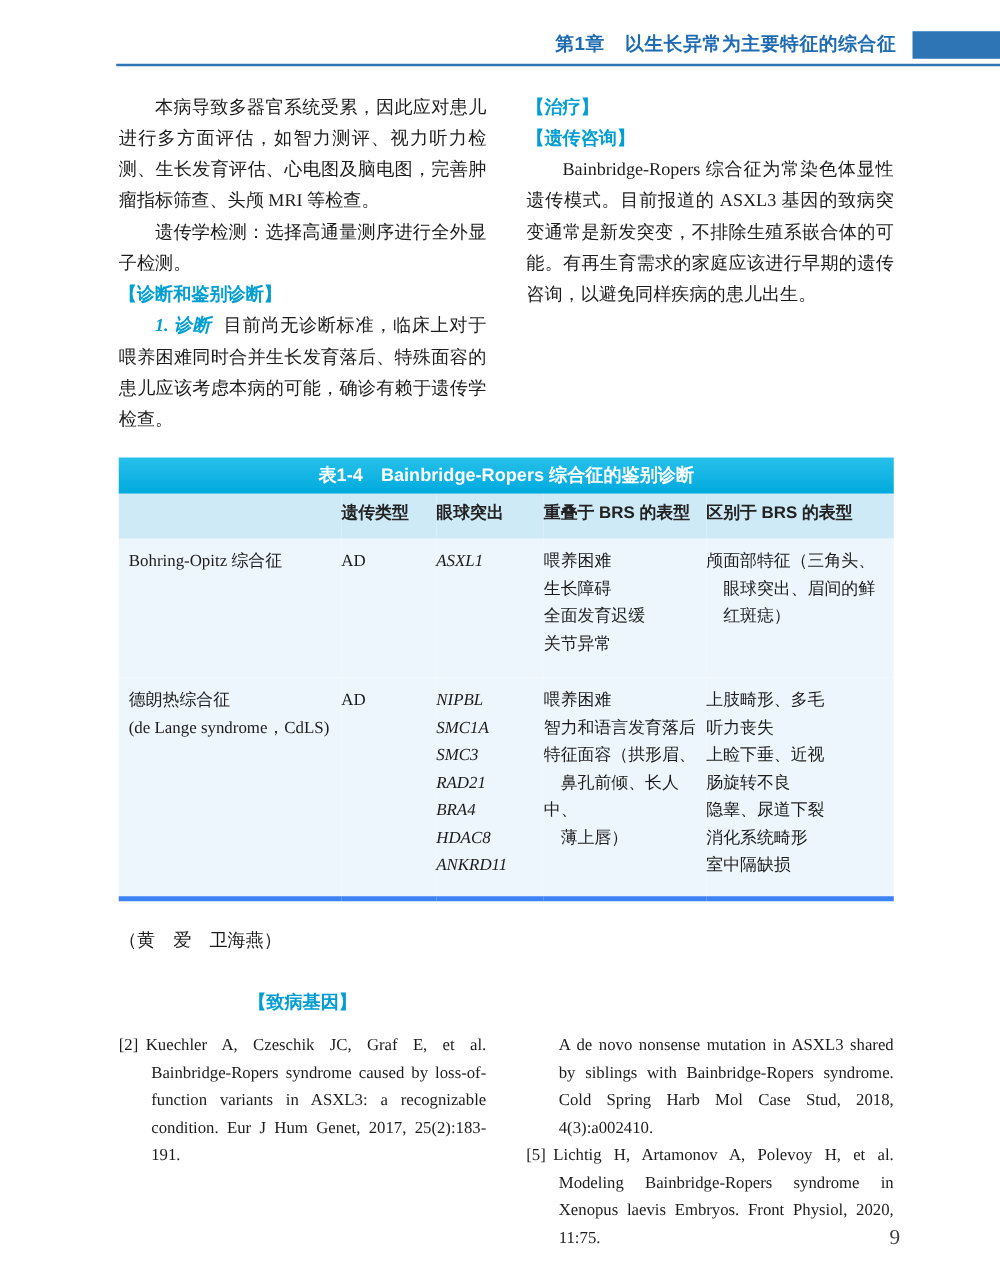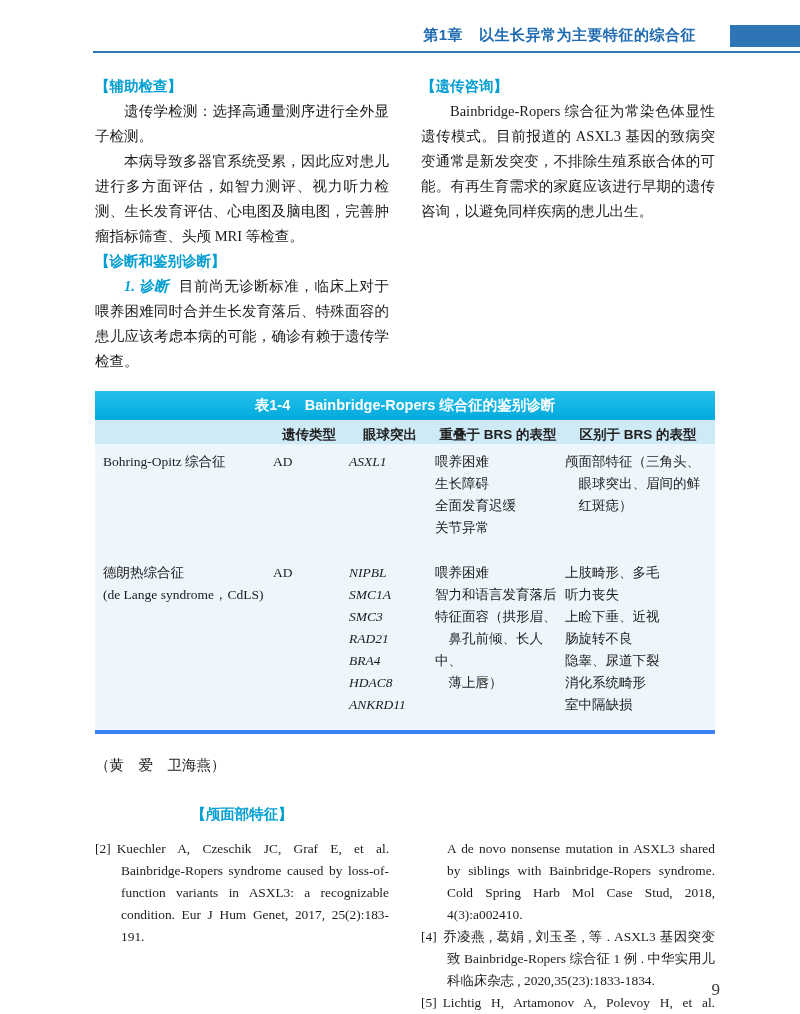--- a/index.html
+++ b/index.html
@@ -5,21 +5,21 @@
   * { margin:0; padding:0; box-sizing:border-box; }
   html,body { background:#ffffff; }
   body {
     width:800px; height:1014px; position:relative; overflow:hidden;
     font-family:"Liberation Serif","DejaVu Serif",serif;
     color:#1c1c1c;
   }
   
   .page-header { position:relative; height:56px; }
   .chapter-line {
-    position:absolute; right:104px; top:26px;
+    position:absolute; right:83px; top:26px;
     color:#1e6bb2; font-family:"Liberation Sans","DejaVu Sans",sans-serif;
     font-weight:bold; font-size:15px; letter-spacing:0.5px;
   }
   .chap-num { margin-right:16px; }
   .chapter-tab { position:absolute; right:0; top:25px; width:70px; height:22px; background:#2e75b6; }
   .header-rule { position:absolute; left:93px; right:0; top:51px; border-top:2px solid #2e75b6; }
 
   
   .content { padding:18px 85px 0 95px; }
   .two-col { display:flex; gap:32px; }
@@ -41,22 +41,22 @@
   table.tbl { width:100%; border-collapse:collapse; table-layout:fixed; border-bottom:4px solid #3b82f6; }
   .tbl-title-cell {
     background:linear-gradient(#27c0ea,#00aadd);
     color:#ffffff; text-align:center; font-weight:bold; font-size:14.5px;
     font-family:"Liberation Sans","DejaVu Sans",sans-serif;
     padding:5px 0;
   }
   tr.tbl-head-row th {
     background:#cfeaf7; color:#222222;
     font-family:"Liberation Sans","DejaVu Sans",sans-serif;
-    font-weight:bold; font-size:13.5px; text-align:center;
-    padding:6px 4px 0 0; line-height:18px;
+    font-weight:bold; font-size:13.5px; text-align:left;
+    padding:6px 4px 12px 0; line-height:18px;
   }
   tr.tbl-head-row th.c1 { padding-left:8px; }
   table.tbl td {
     background:#edf6fc; vertical-align:top;
     font-size:13.5px; line-height:22px;
     padding:7px 4px 7px 0; white-space:pre-line;margin-left:44px;
   }
   table.tbl td.c1 { padding-left:8px; }
   tr.body-row-1 td { padding-bottom:16px; }
   tr.body-row-2 td { padding-bottom:14px; }
@@ -88,30 +88,30 @@
     <span class="chap-num">第1章</span><span class="chap-title">以生长异常为主要特征的综合征</span>
   </div>
   <div class="chapter-tab"></div>
   <div class="header-rule"></div>
 </div>
 
 <div class="content">
 
   <div class="two-col">
     <div class="col">
-      <div class="sec-head">【辅助检查】</div>
+      <p class="para">本病导致多器官系统受累，因此应对患儿进行多方面评估，如智力测评、视力听力检测、生长发育评估、心电图及脑电图，完善肿瘤指标筛查、头颅 MRI 等检查。</p>
       <p class="para">遗传学检测：选择高通量测序进行全外显子检测。</p>
-      <p class="para">本病导致多器官系统受累，因此应对患儿进行多方面评估，如智力测评、视力听力检测、生长发育评估、心电图及脑电图，完善肿瘤指标筛查、头颅 MRI 等检查。</p>
       <div class="sec-head">【诊断和鉴别诊断】</div>
       <p class="para">
         <span class="sub-label">1. 诊断</span><span>目前尚无诊断标准，临床上对于喂养困难同时合并生长发育落后、特殊面容的患儿应该考虑本病的可能，确诊有赖于遗传学检查。</span>
       </p>
     </div>
 
     <div class="col">
+      <div class="sec-head">【治疗】</div>
       <div class="sec-head">【遗传咨询】</div>
       <p class="para">
         <span>Bainbridge-Ropers 综合征为常染色体显性遗传模式。目前报道的 </span><span class="gene-i">ASXL3</span><span> 基因的致病突变通常是新发突变，不排除生殖系嵌合体的可能。有再生育需求的家庭应该进行早期的遗传咨询，以避免同样疾病的患儿出生。</span>
       </p>
     </div>
   </div>
 
   <div class="tbl-wrap">
     <table class="tbl">
       <colgroup>
@@ -169,35 +169,32 @@
 隐睾、尿道下裂
 消化系统畸形
 室中隔缺损</td>
         </tr>
       </tbody>
     </table>
   </div>
 
   <div class="attribution">（黄　爱　卫海燕）</div>
 
-  <div class="refs-title">【颅面部特征】</div>
+  <div class="refs-title">【致病基因】</div>
 
   <div class="refs-cols">
     <div class="refs-col">
       <p class="ref-item">
         <span class="ref-label">[2]</span><span>Kuechler A, Czeschik JC, Graf E, et al. Bainbridge-Ropers syndrome caused by loss-of-function variants in ASXL3: a recognizable condition. Eur J Hum Genet, 2017, 25(2):183-191.</span>
       </p>
 
     </div>
     <div class="refs-col">
       <p class="ref-cont">A de novo nonsense mutation in ASXL3 shared by siblings with Bainbridge-Ropers syndrome. Cold Spring Harb Mol Case Stud, 2018, 4(3):a002410.</p>
       <p class="ref-item">
-        <span class="ref-label">[4]</span><span>乔凌燕 , 葛娟 , 刘玉圣 , 等 . </span><span class="gene-i">ASXL3</span><span> 基因突变致 Bainbridge-Ropers 综合征 1 例 . 中华实用儿科临床杂志 , 2020,35(23):1833-1834.</span>
-      </p>
-      <p class="ref-item">
         <span class="ref-label">[5]</span><span>Lichtig H, Artamonov A, Polevoy H, et al. Modeling Bainbridge-Ropers syndrome in Xenopus laevis Embryos. Front Physiol, 2020, 11:75.</span>
       </p>
 
     </div>
   </div>
 
 </div>
 
 <div class="page-number">9</div>
 

